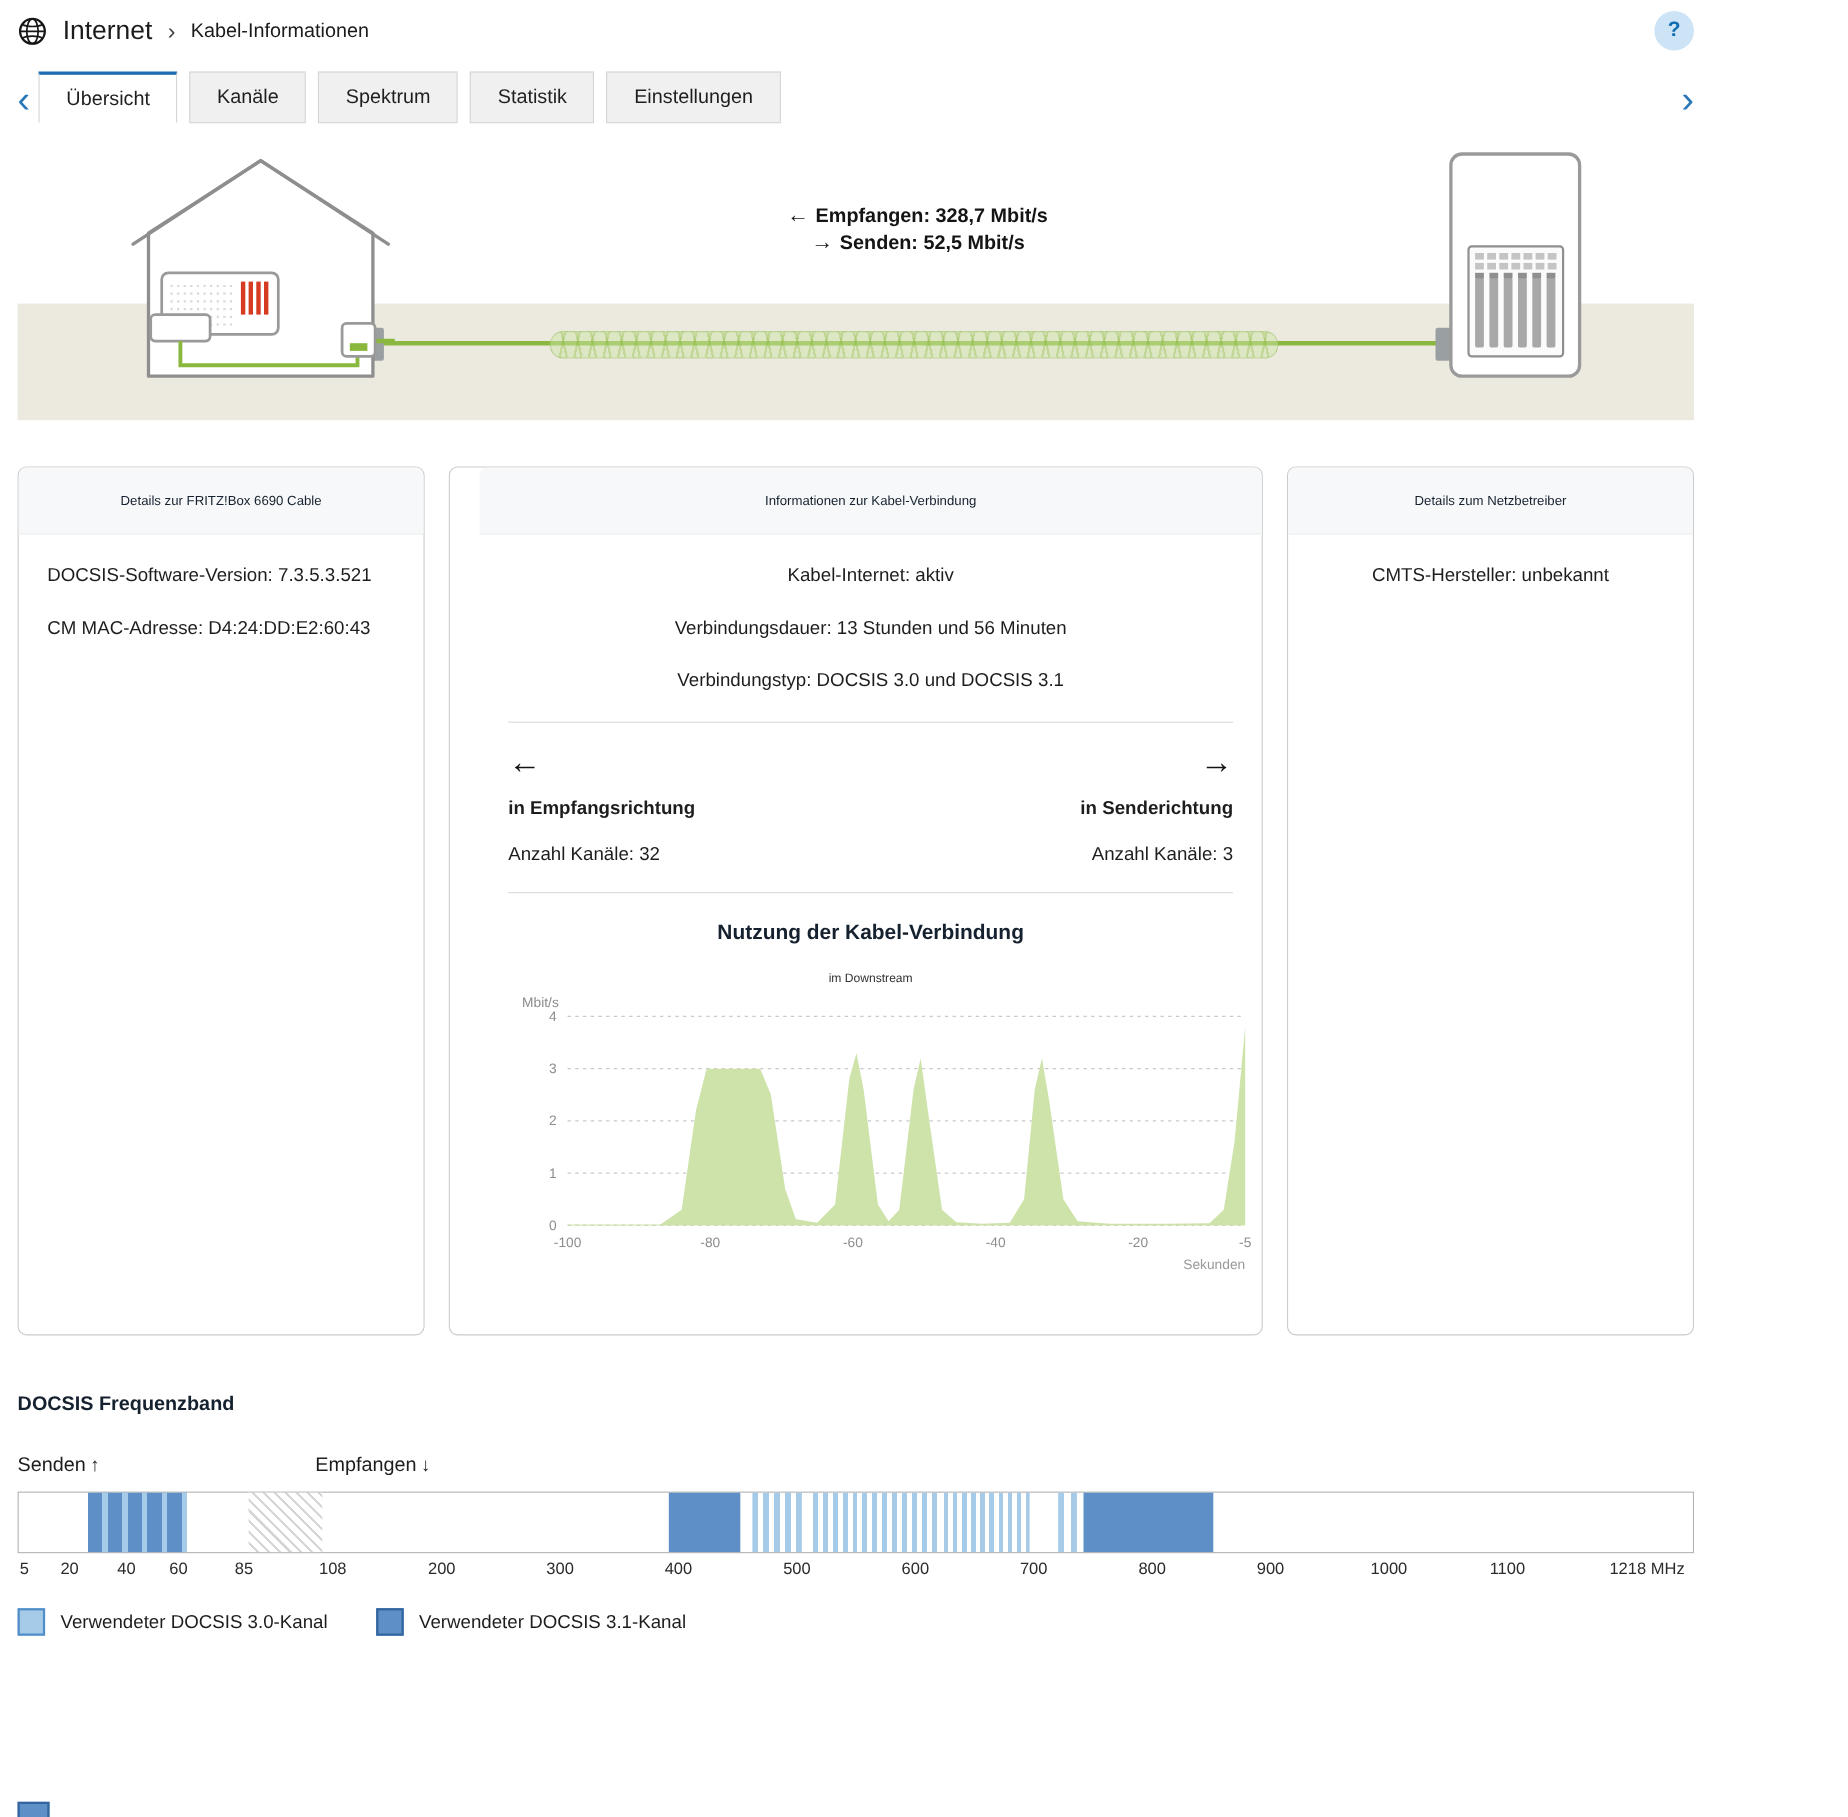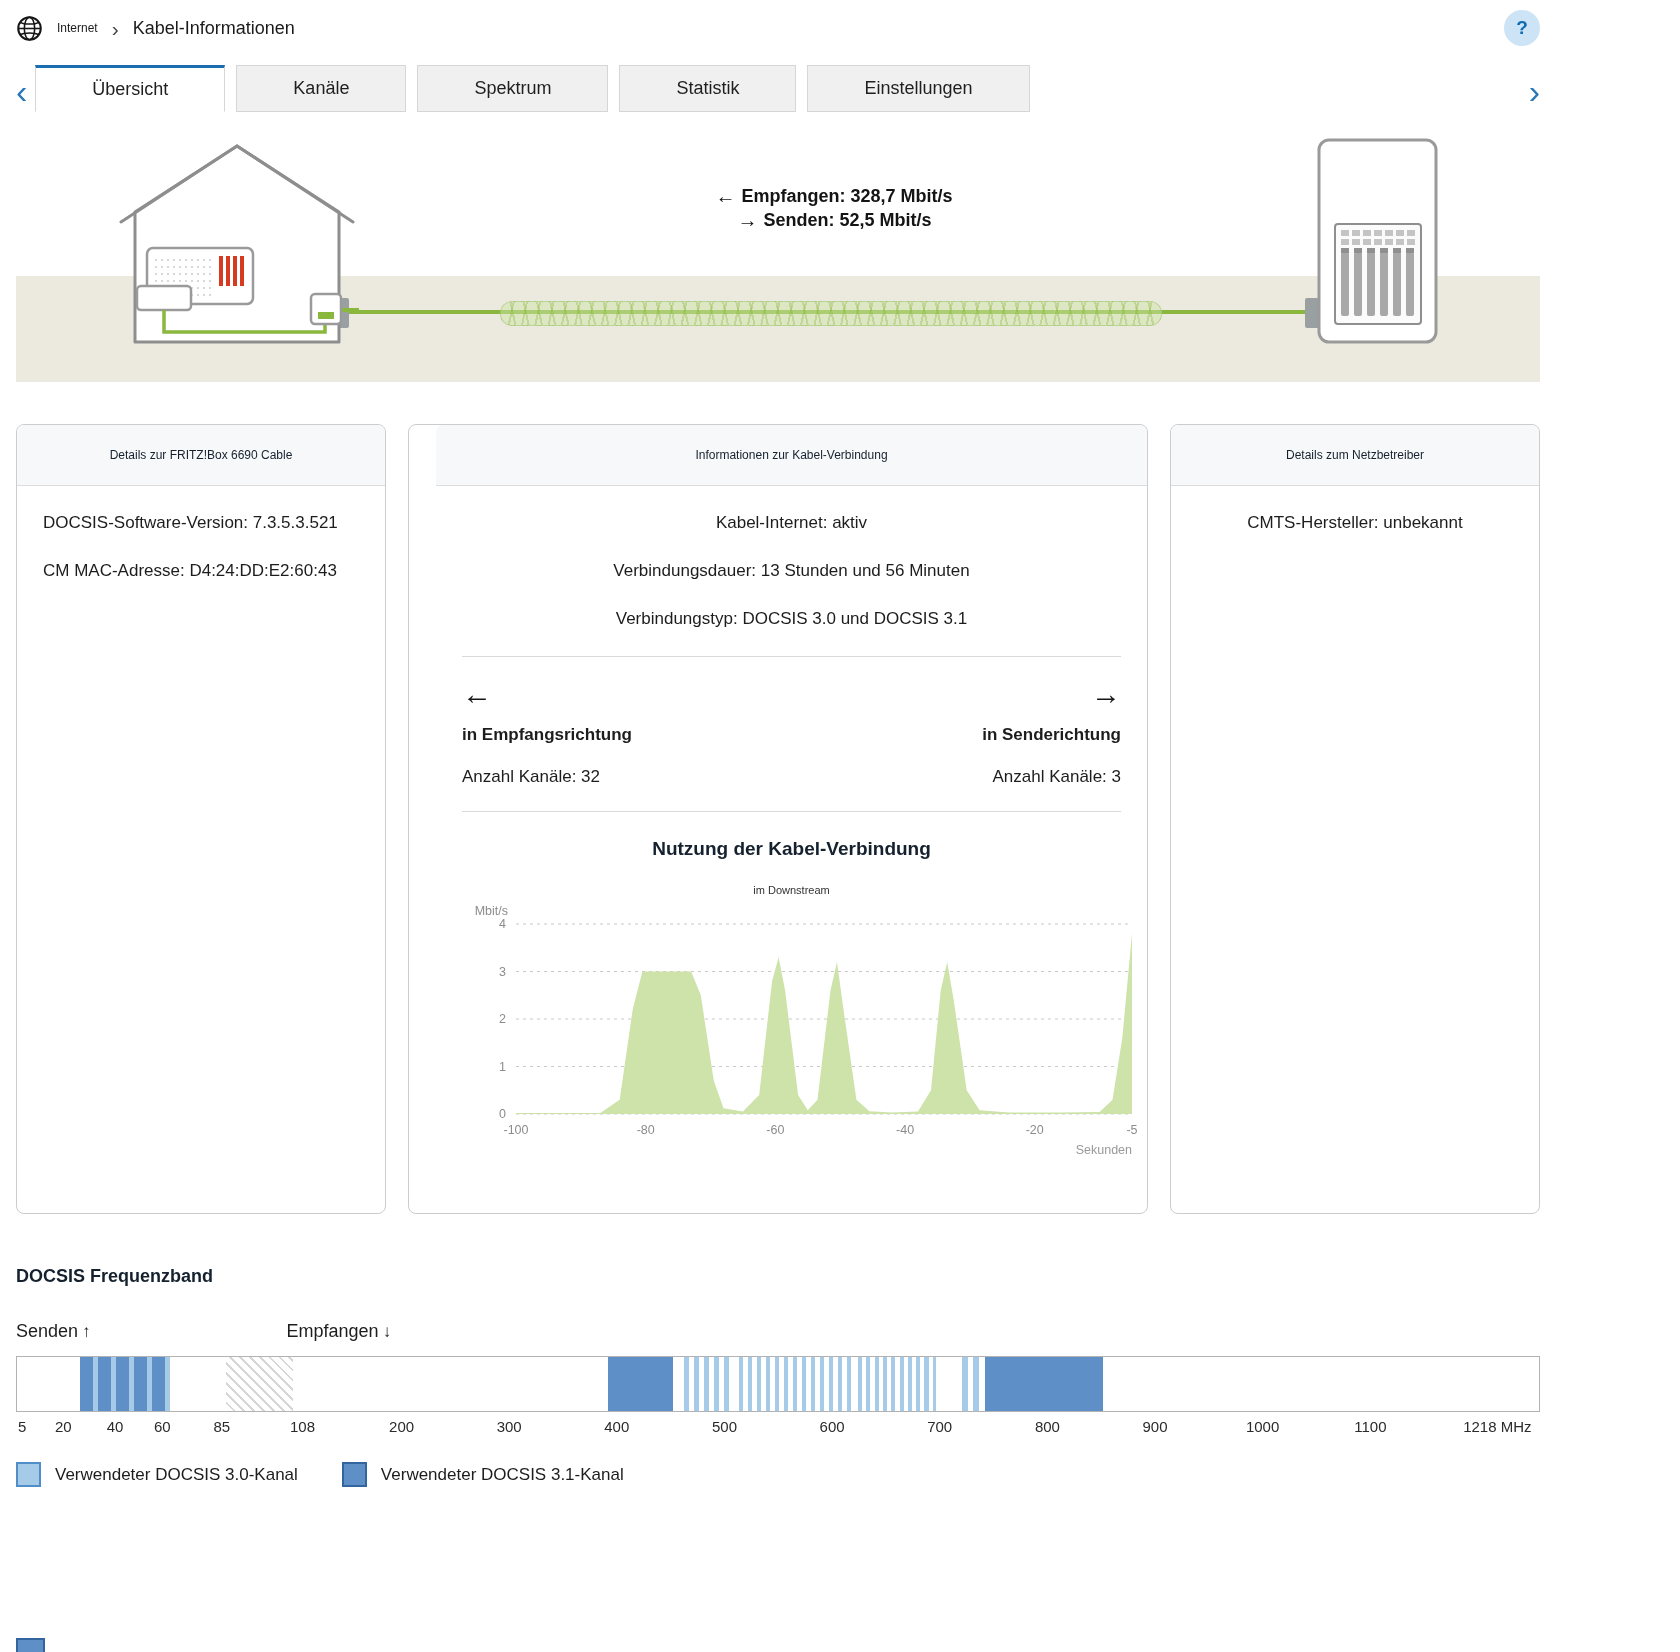--- a/index.html
+++ b/index.html
@@ -2,31 +2,31 @@
 <html lang="de"><head>
 <meta charset="utf-8">
 <style>
   html,body{margin:0;padding:0;background:#fff;font-family:"Liberation Sans",sans-serif;color:#1d1d1d;}
   body{width:1680px;height:1652px;overflow:hidden;position:relative;}
   .page{position:relative;padding:0 140px 0 16px;}
 
   
   .topbar{display:flex;align-items:center;height:56px;gap:14px;}
   .globe{width:27px;height:27px;flex:none;}
-  .crumb{font-size:12px;color:#1b1b1b;cursor:pointer;}
+  .crumb{font-size:24px;color:#1b1b1b;cursor:pointer;}
   .crumb-sep{font-size:21px;color:#444;margin:0 2px;line-height:1;}
   .crumb-page{font-size:18px;color:#1b1b1b;}
   .help-btn{margin-left:auto;width:36px;height:36px;border-radius:50%;border:none;background:#cde4f6;color:#0f6cb0;font-size:19px;font-weight:700;cursor:pointer;font-family:inherit;}
 
   
   .tabbar{display:flex;align-items:flex-end;margin-top:8px;height:48px;}
   .tab-scroll{background:none;border:none;color:#2a77b8;font-size:34px;line-height:1;padding:0 8px 4px 0;cursor:pointer;font-family:inherit;}
   .tab-scroll.right{margin-left:auto;padding:0 0 4px 8px;}
   .tabs{display:flex;gap:11px;}
-  .tab{box-sizing:border-box;height:47px;padding:0 56px;background:#f0f0f0;border:1px solid #d6d6d6;font-size:18px;color:#1f1f1f;cursor:pointer;font-family:inherit;}
+  .tab{box-sizing:border-box;height:47px;padding:0 24px;background:#f0f0f0;border:1px solid #d6d6d6;font-size:18px;color:#1f1f1f;cursor:pointer;font-family:inherit;}
   .tab.active{background:#fff;border-top:3px solid #1b6db0;border-bottom:1px solid #fff;}
 
   
   .diagram{position:relative;height:272px;}
   .street-band{position:absolute;left:0;right:0;top:164px;height:106px;background:#eceadf;}
   .house{position:absolute;left:99px;top:24px;}
   .cabinet{position:absolute;left:1299px;top:24px;}
   .cable-line{position:absolute;top:198px;height:4px;background:#8ab83f;left:330px;width:962px;border-radius:2px;}
   .connector{position:absolute;width:14px;height:30px;background:#9aa0a2;top:186px;border-radius:2px;}
   .connector.left{left:319px;}

